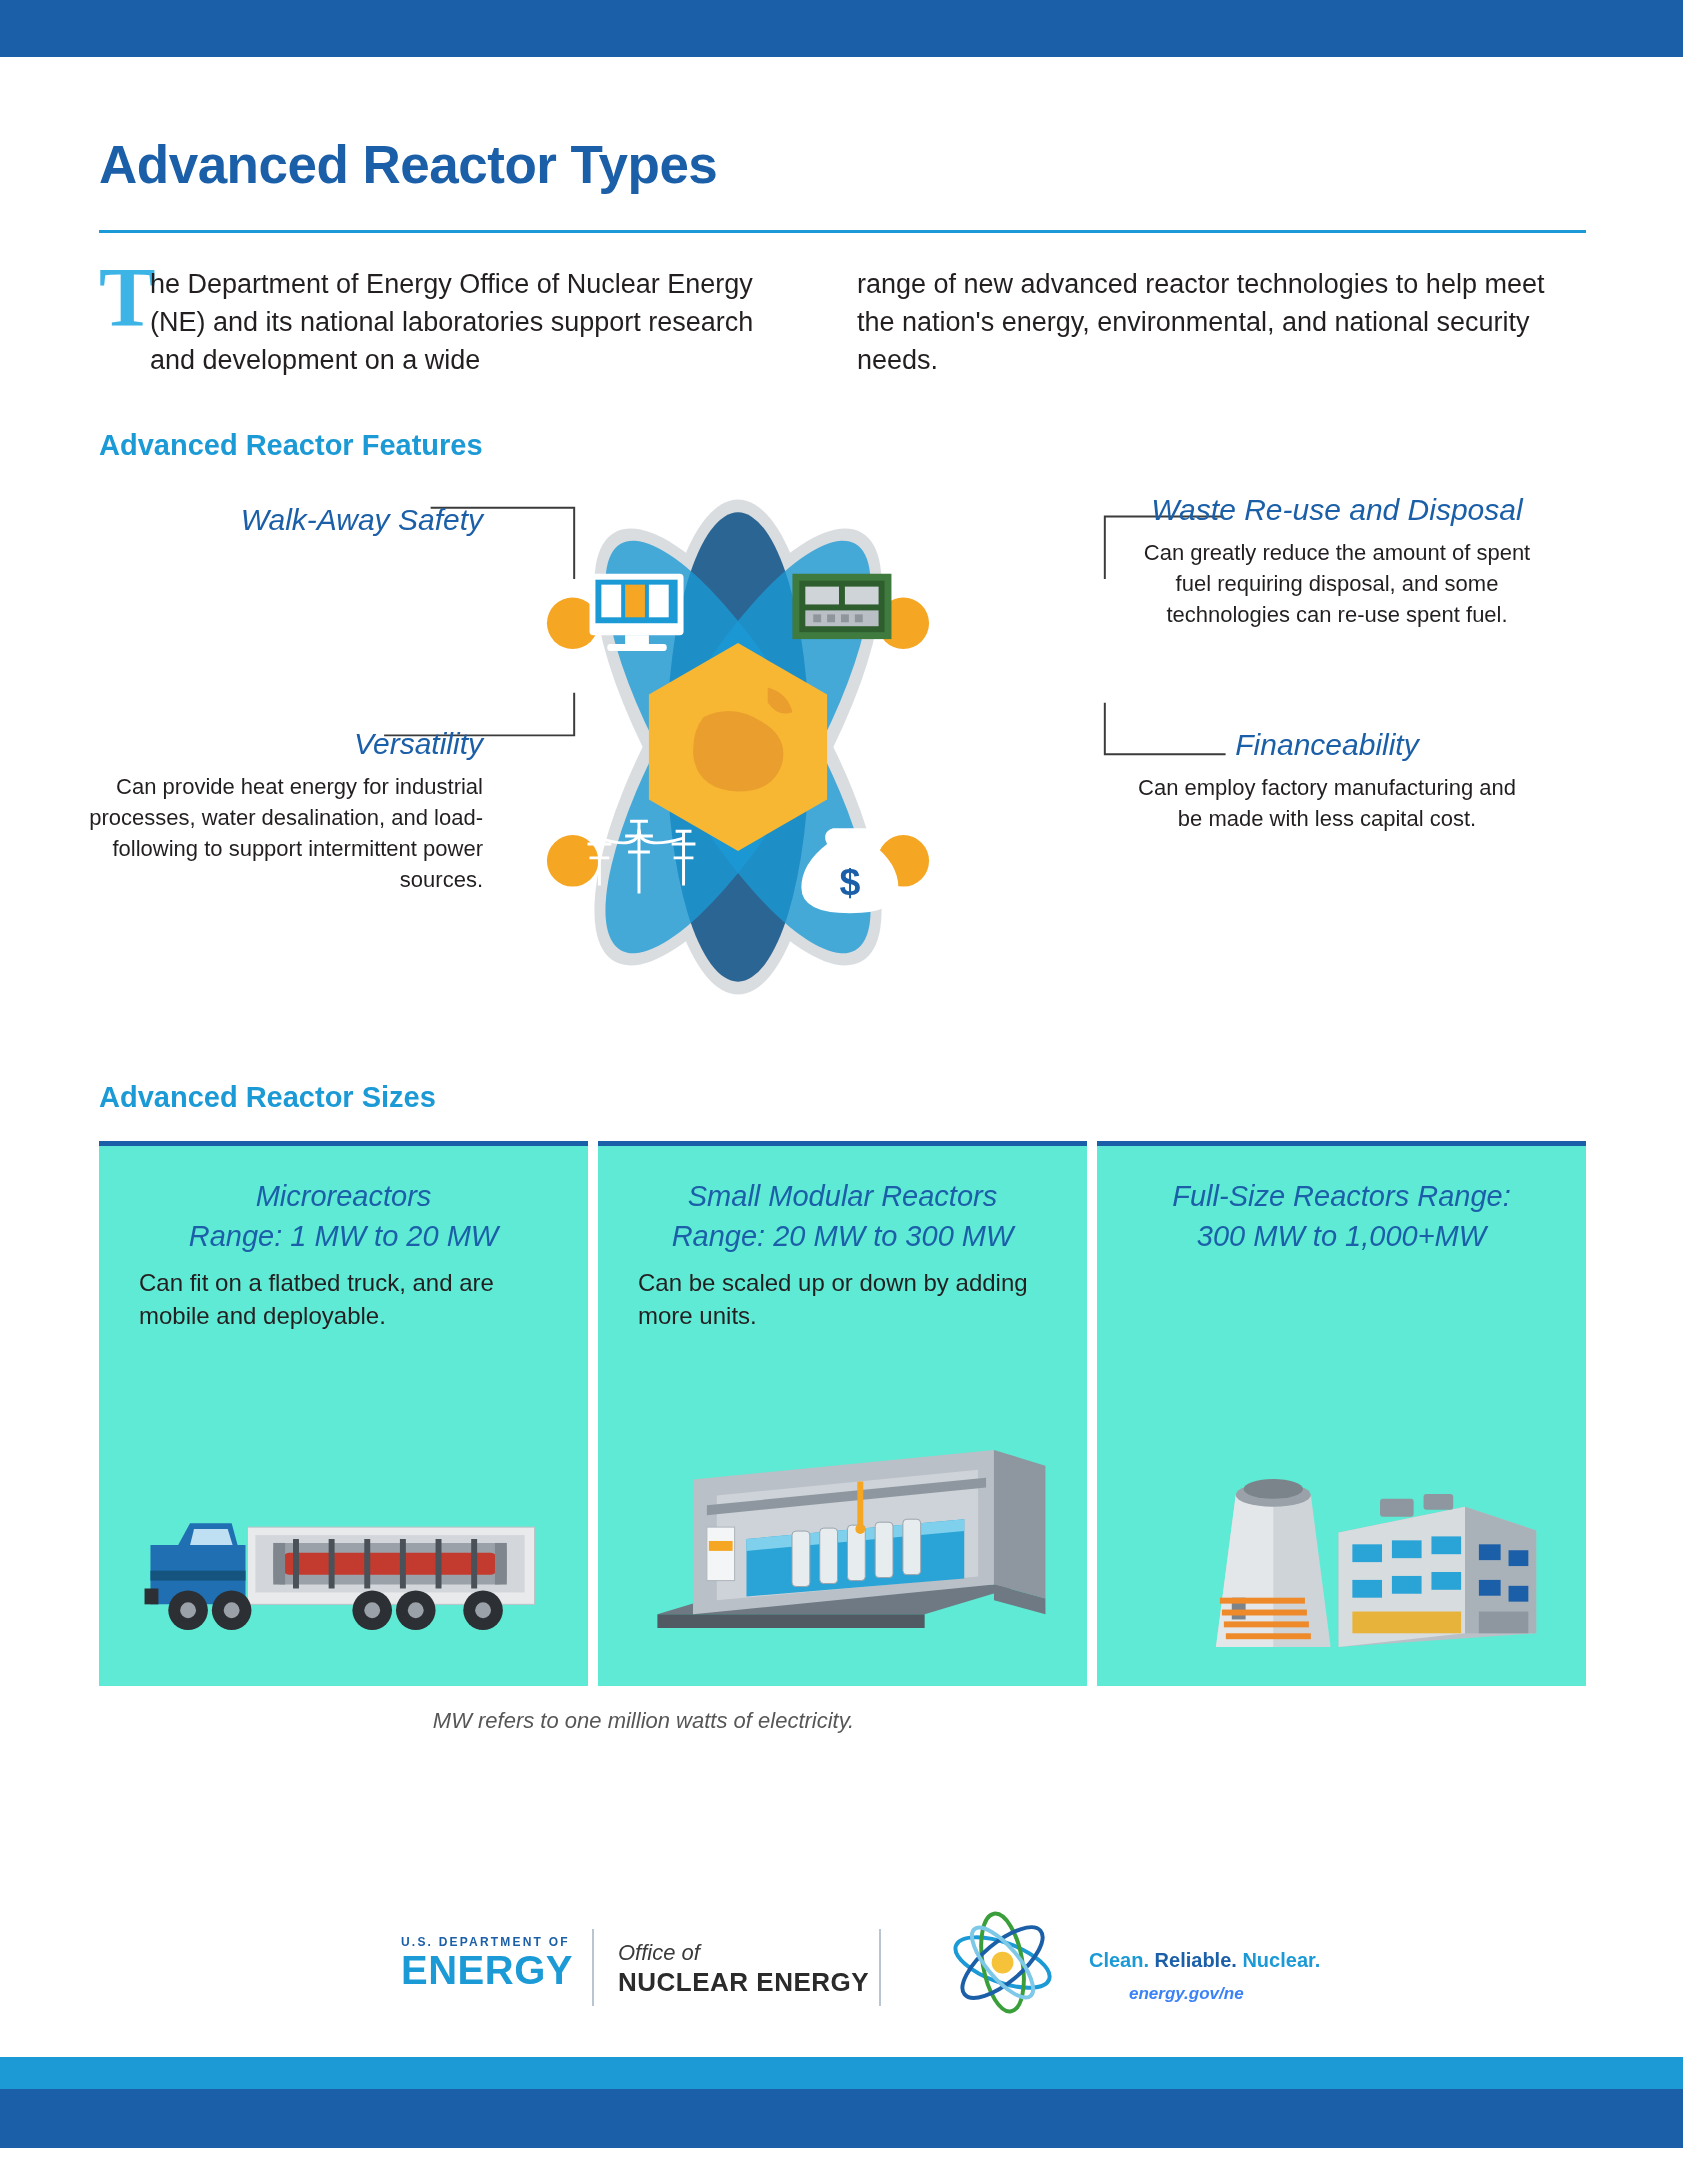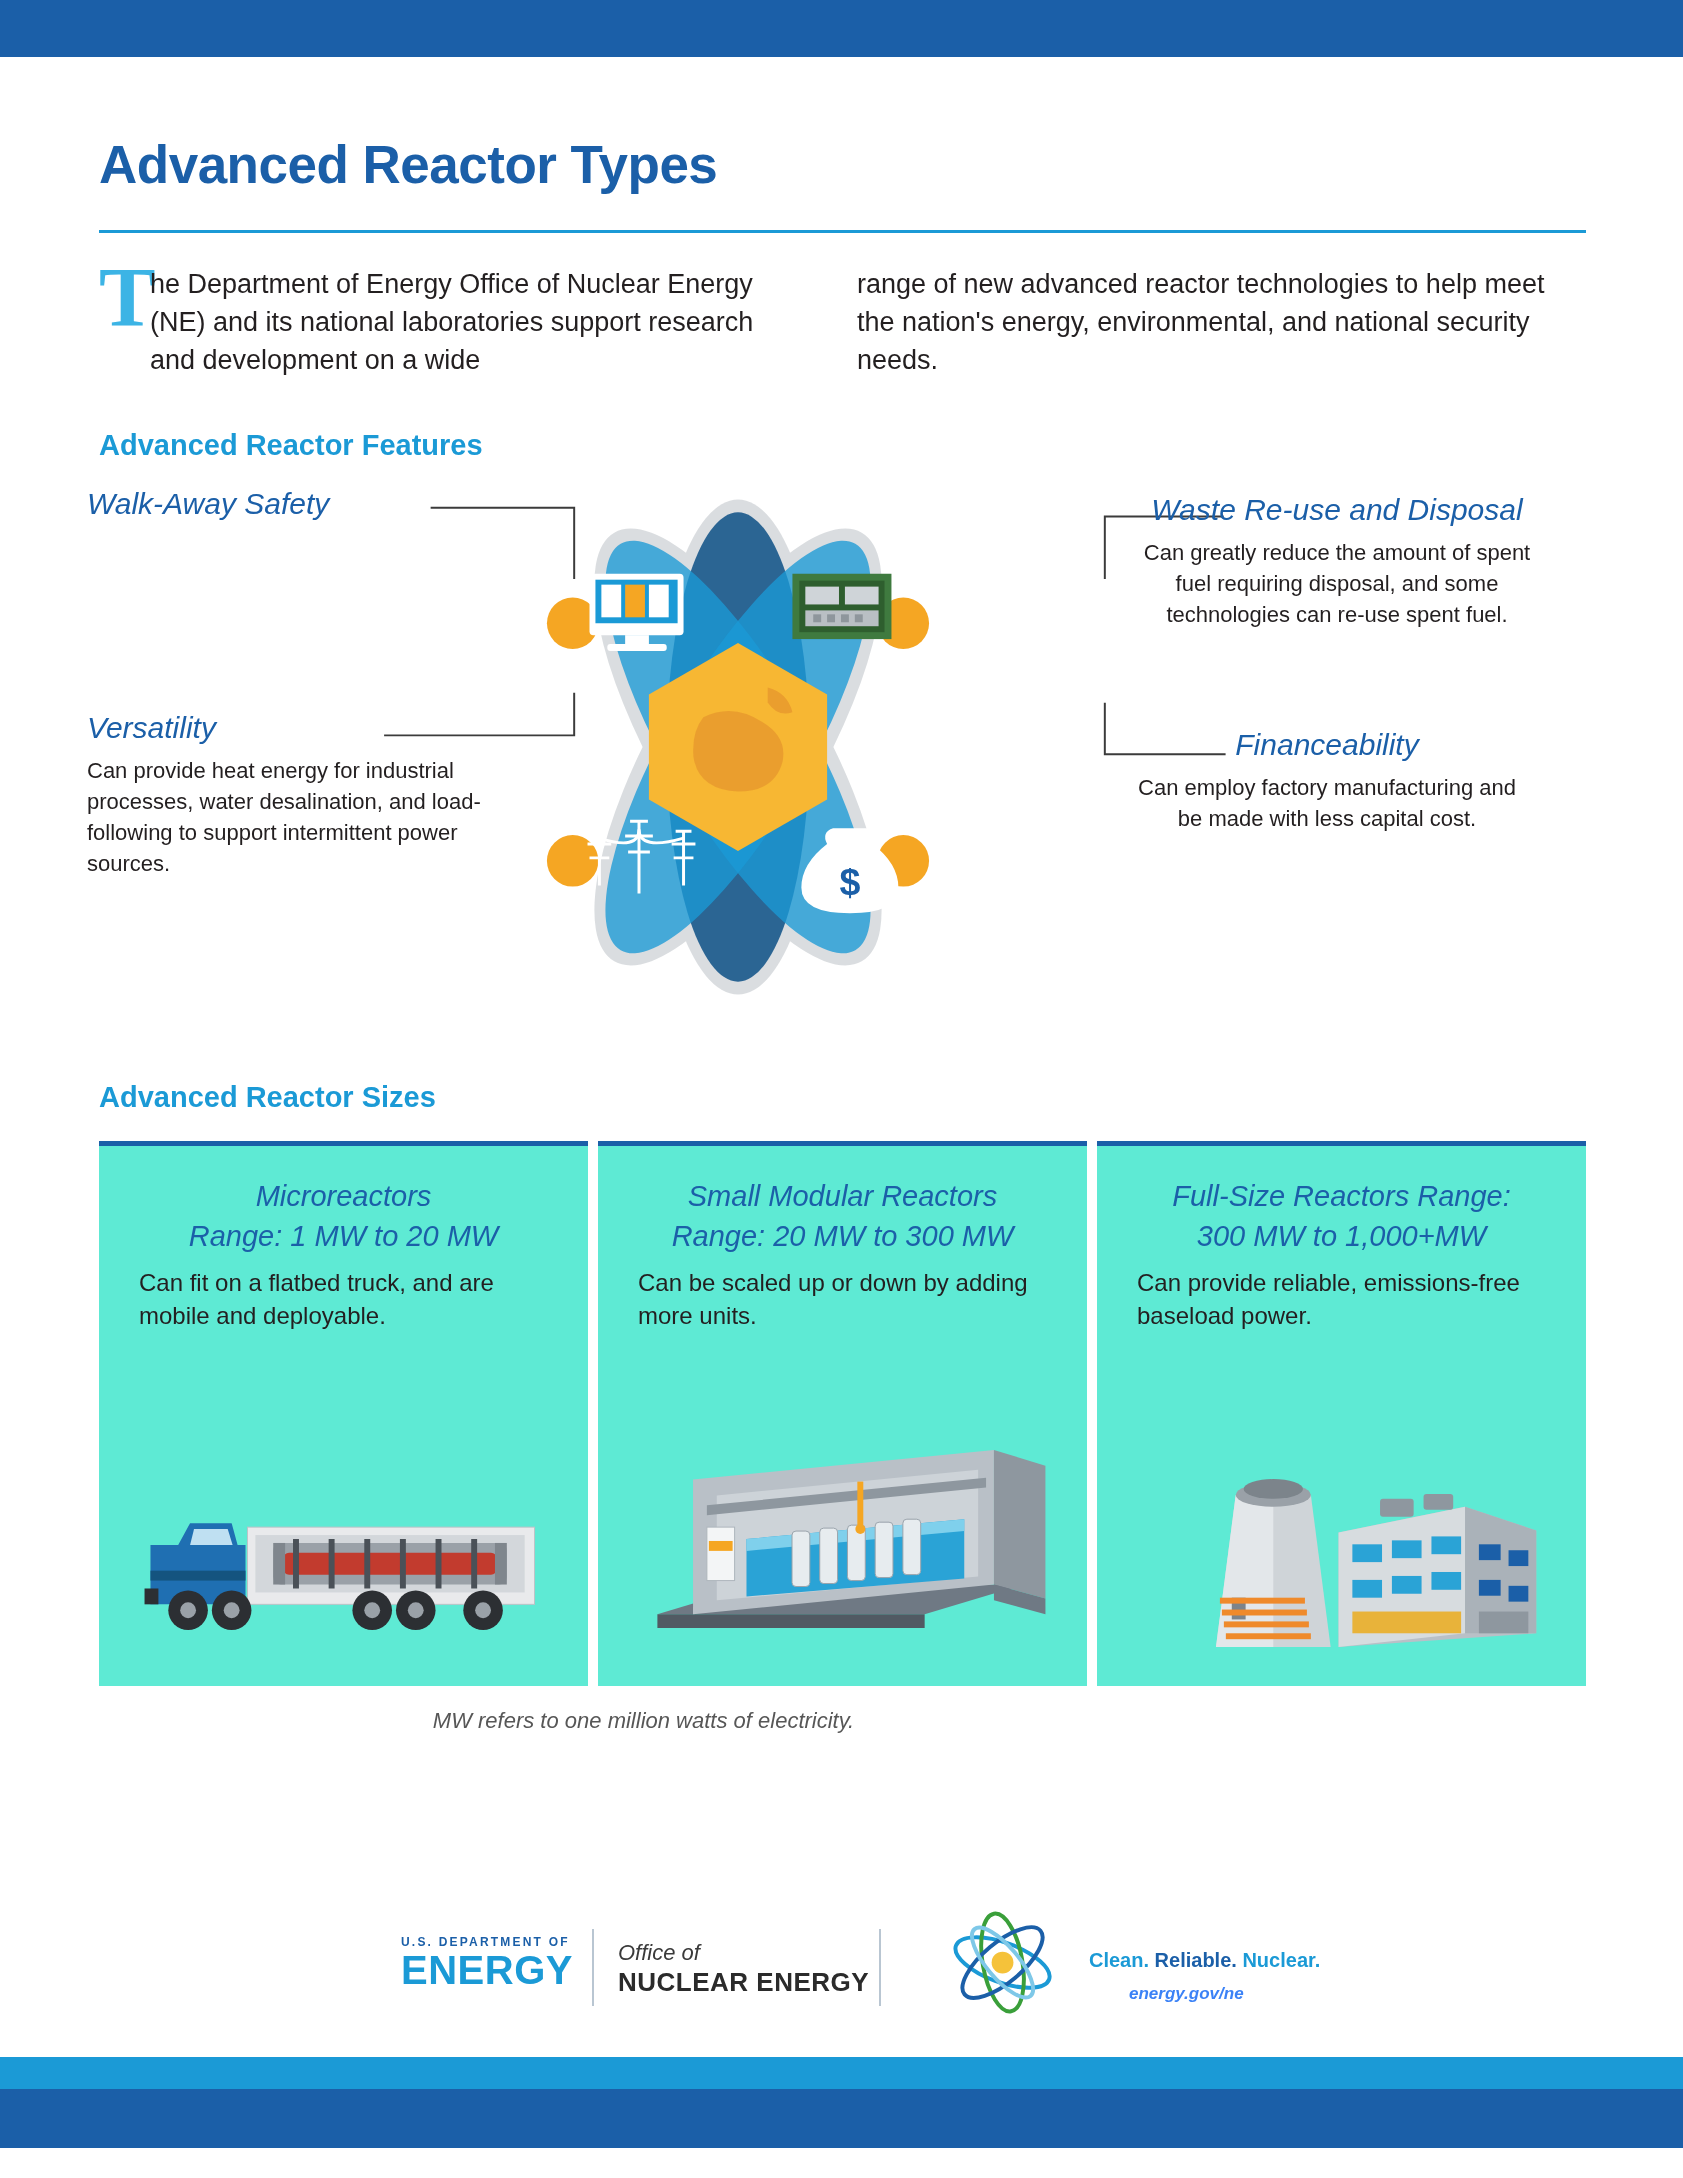--- a/index.html
+++ b/index.html
@@ -107,21 +107,21 @@
     font-style: italic;
     color: #1b5fa8;
     font-weight: normal;
     margin-bottom: 10px;
   }
   .feature .f-body {
     font-size: 22px;
     line-height: 31px;
     color: #231f20;
   }
-  .feature.left { text-align: left; }
+  .feature.left { text-align: right; margin-top: 16px; }
   .feature.right { text-align: center; }
 
   #feat-walkaway { left: 87px;  top: 487px; }
   #feat-versatility { left: 87px; top: 711px; }
   #feat-waste { left: 1139px; top: 493px; text-align: center;}
   #feat-finance { left: 1129px; top: 728px; text-align: center;}
 
   
   .atom-wrap {
     position: absolute;
@@ -426,21 +426,20 @@
 
         <rect x="110" y="108" width="28" height="54" fill="#f3f5f6" stroke="#aeb6bc"></rect>
         <rect x="112" y="122" width="24" height="10" fill="#f5a623"></rect>
       </svg>
     </div>
   </div>
 
   <div class="card" id="card-full">
     <div class="c-title">Full-Size Reactors Range:</div>
     <div class="c-title" style="margin-top:0;">300 MW to 1,000+MW</div>
-    <div class="c-body">Can provide reliable, emissions-free baseload power.</div>
     <div class="c-art">
       <svg width="489" height="257" viewBox="0 0 494 260" style="margin-top:-20px;">
 
         <path d="M120 250 L140 96 L216 96 L236 250 Z" fill="#cfd4d8"></path>
         <path d="M120 250 L140 96 L178 96 L178 250 Z" fill="#e3e7ea"></path>
         <ellipse cx="178" cy="96" rx="38" ry="12" fill="#9aa1a8"></ellipse>
         <ellipse cx="178" cy="90" rx="30" ry="10" fill="#7c848b"></ellipse>
         <rect x="136" y="200" width="14" height="22" fill="#7c848b"></rect>
 
         <g fill="#ef8a2b">

